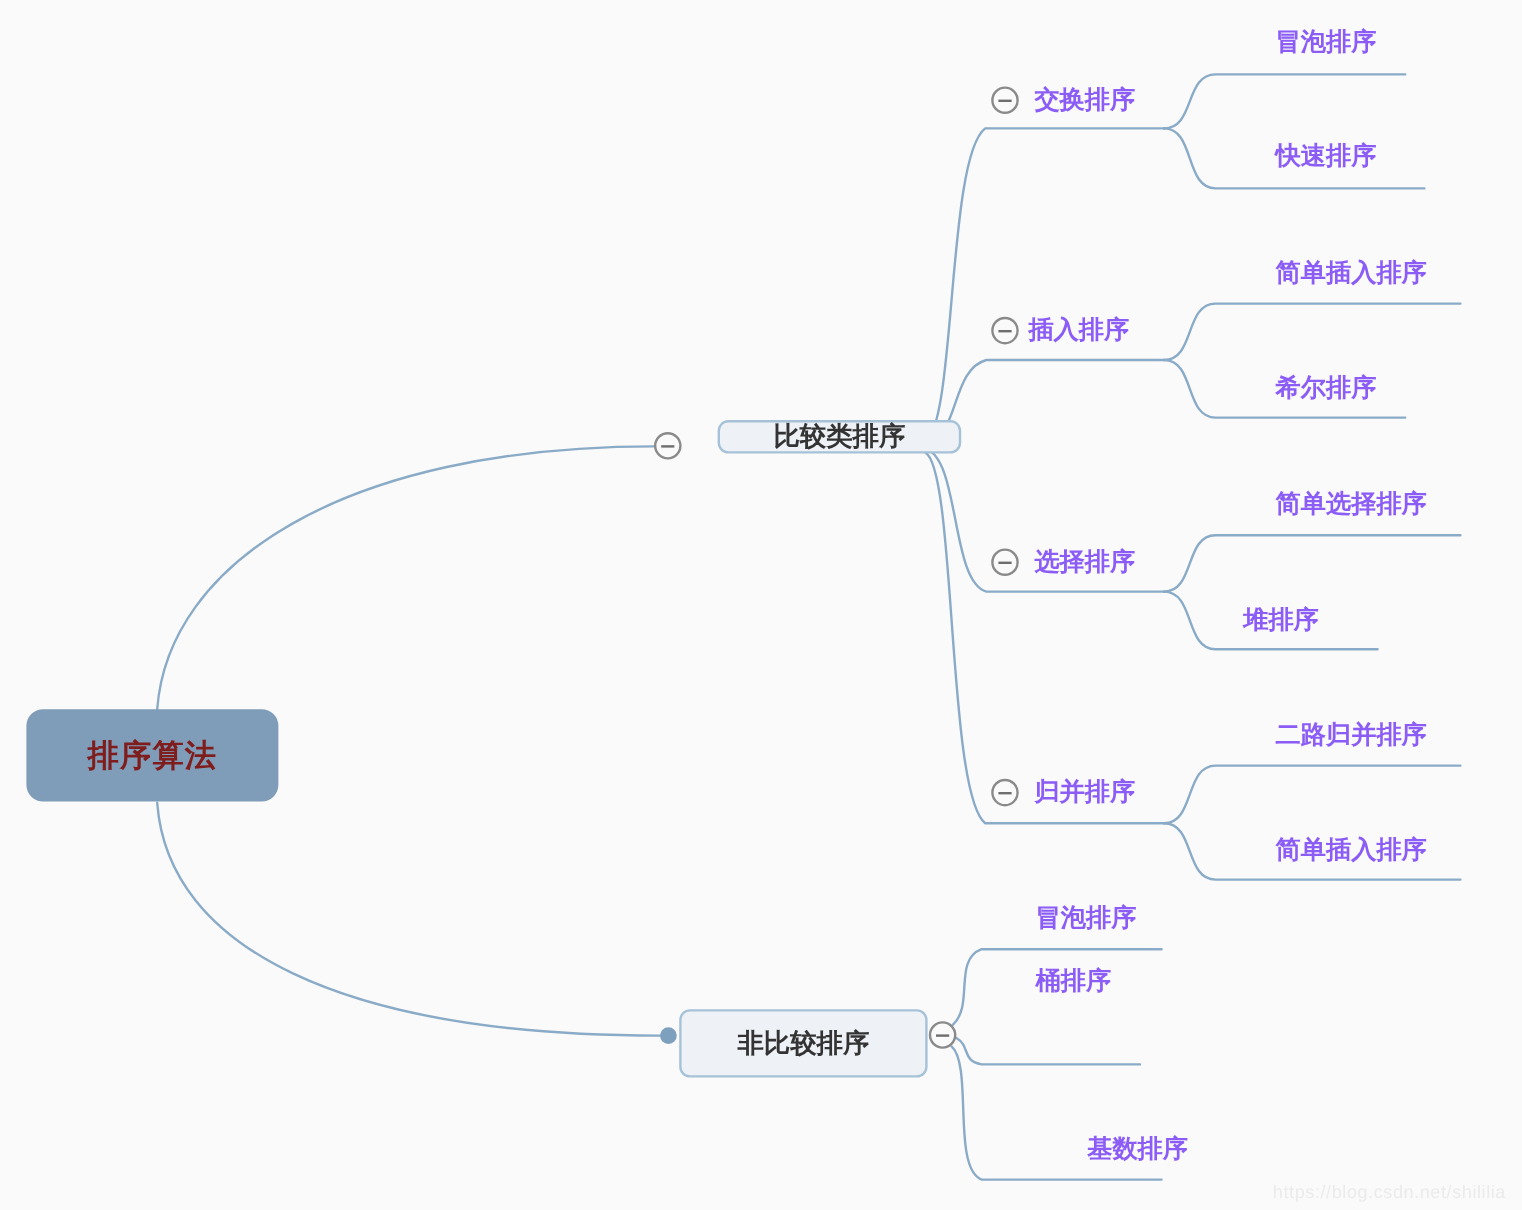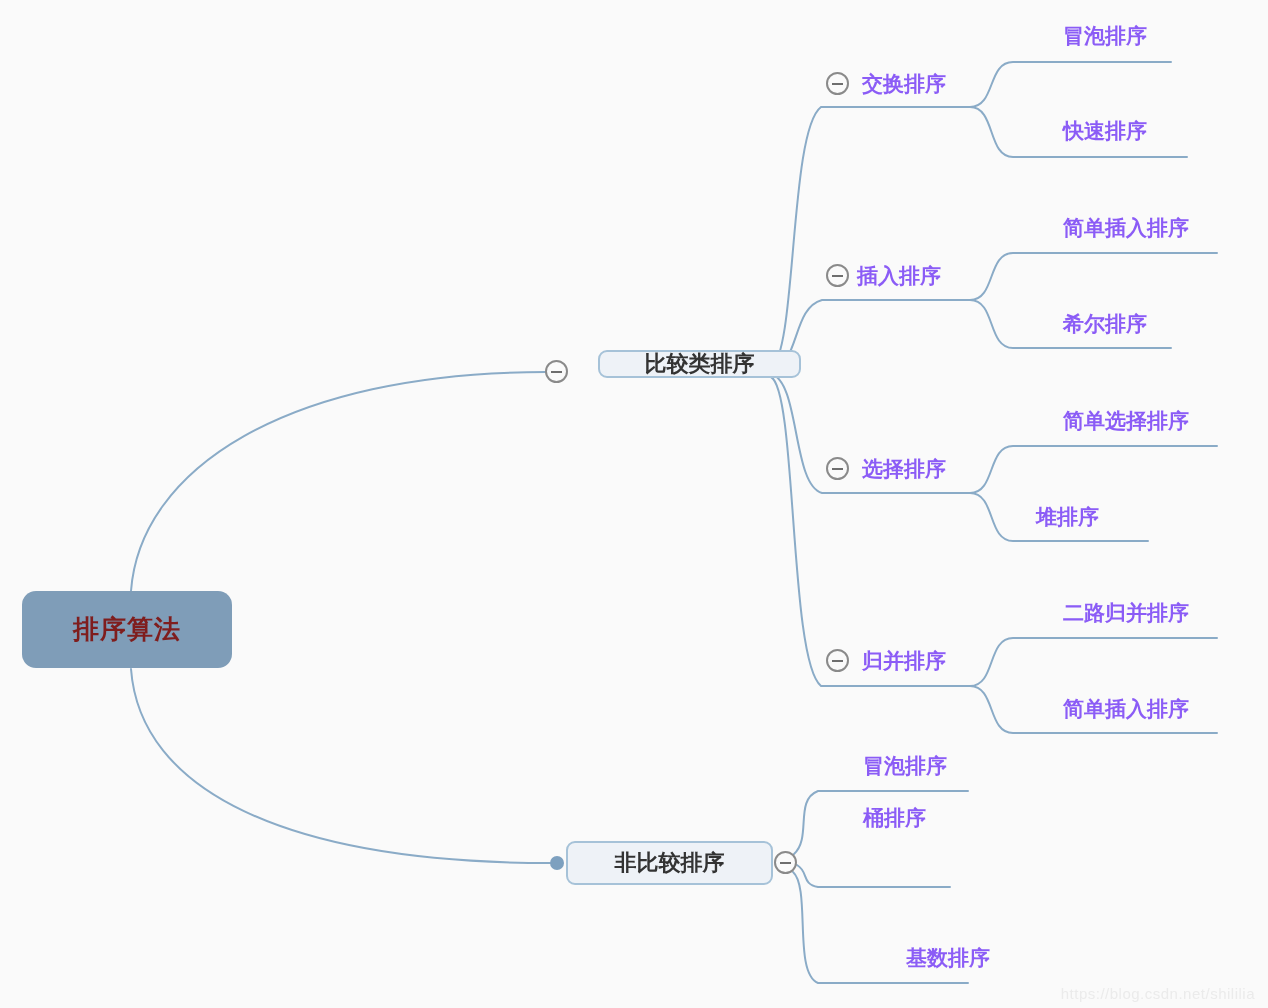--- a/index.html
+++ b/index.html
@@ -22,21 +22,21 @@
     letter-spacing:1px;cursor:default;
   }
   .topic-box{
     position:absolute;z-index:2;
     background:#eef2f7;border:2px solid #a6c2d8;border-radius:9px;
     color:#333;font-size:22px;font-weight:bold;
     display:flex;align-items:center;justify-content:center;
     box-sizing:border-box;cursor:default;
   }
   .topic-comparison{left:568px;top:350px;width:203px;height:28px;margin-left:30px;}
-  .topic-noncomparison{left:566px;top:841px;width:207px;height:44px;}
+  .topic-noncomparison{left:566px;top:841px;width:207px;height:57px;}
 
   .node-label{
     position:absolute;z-index:2;
     color:#8b5cf6;font-size:21px;font-weight:600;
     line-height:28px;white-space:nowrap;cursor:default;
   }
 
   .collapse{
     position:absolute;z-index:3;
     width:19px;height:19px;border:2px solid #8a8a8a;border-radius:50%;

